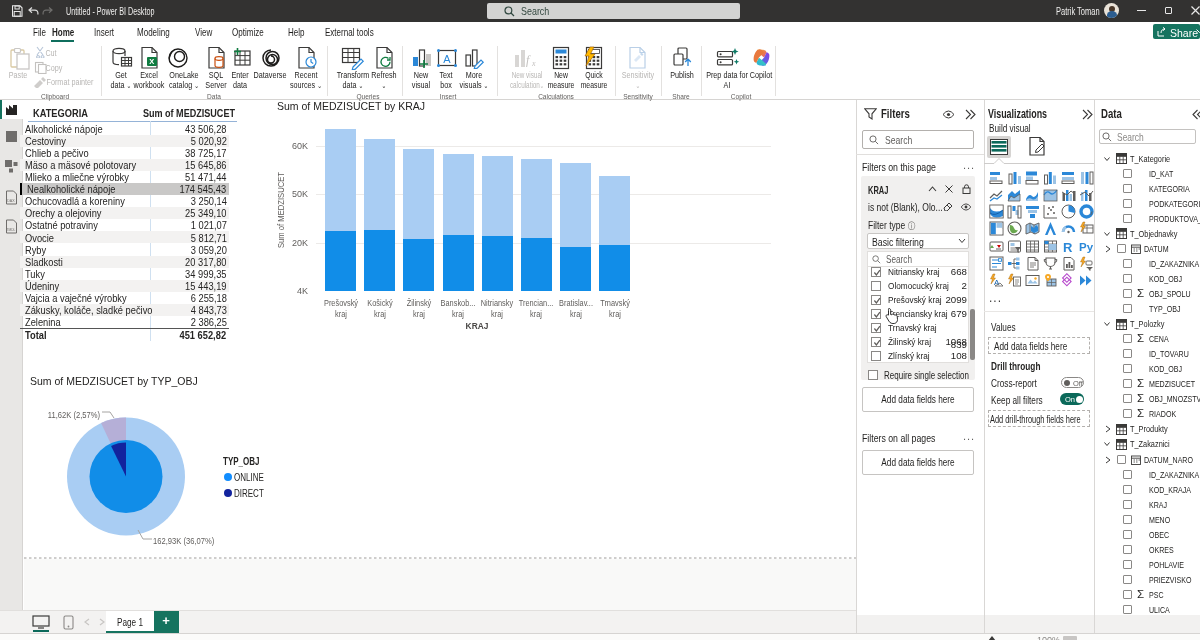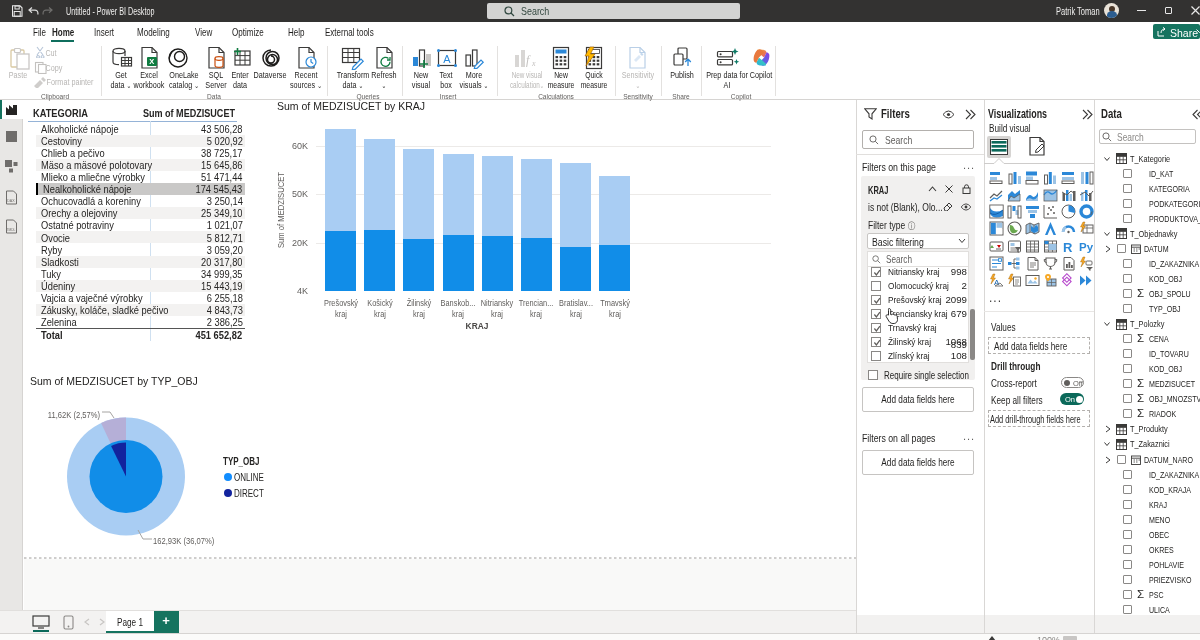--- a/index.html
+++ b/index.html
@@ -307,21 +307,21 @@
 .trow.g{background:#f3f2f1}
 .blbl{position:absolute;width:64px;text-align:center;font-size:9px;color:#605e5c;line-height:11px;transform:translateX(-50%) scaleX(0.82)}
 .ytick{position:absolute;font-size:9px;color:#605e5c;text-align:right;width:24px;transform:translateY(-50%)}
 .gline{position:absolute;height:1px;background:#eceae8}
 </style>
 
 <div class="ab txt" style="left:33px;top:107.5px;font-size:10.3px;color:#252423;font-weight:bold;transform:scaleX(0.9);transform-origin:0 0">KATEGORIA</div>
 <div class="ab txt" style="left:235px;top:107.5px;font-size:10.3px;color:#252423;font-weight:bold;transform-origin:100% 0;transform:translateX(-100%) scaleX(0.88)">Sum of MEDZISUCET</div>
 <div class="ab" style="left:28px;top:120.5px;width:209px;height:1px;background:#95b3d7"></div>
 <div class="ab" style="left:150px;top:120.5px;width:1px;height:220px;background:#cfe0f0"></div>
-<div class="ab" style="left:36px;top:122.5px;width:209px">
+<div class="ab" style="left:20px;top:122.5px;width:209px">
   <div class="trow">
           <span class="c1">Alkoholické nápoje</span>
           <span class="c2">43 506,28</span>
         </div>
   <div class="trow g">
           <span class="c1">Cestoviny</span>
           <span class="c2">5 020,92</span>
         </div>
   <div class="trow">
           <span class="c1">Chlieb a pečivo</span>
@@ -514,21 +514,21 @@
 <div class="ab txt" style="left:886px;top:253.5px;font-size:10px;color:#605e5c;transform:scaleX(0.82);transform-origin:0 0">Search</div>
 <div class="ab" style="left:867px;top:265.5px;width:102px;height:1px;background:#e1dfdd"></div>
 
 <div class="ab" style="left:871px;top:265px;width:96px;font-size:9.7px;color:#252423">
   <div style="position:relative;height:14px">
           <span class="chk on" style="left:0;top:1.5px"></span>
           <svg style="position:absolute;left:2px;top:3.8px" width="8" height="7" viewBox="0 0 9 8">
             <path d="M1.5 4 l2.3 2.8 L7.8 1.2" fill="none" stroke="#605e5c" stroke-width="1.4"></path>
           </svg>
           <span style="position:absolute;left:17px;top:1px;transform:scaleX(0.85);transform-origin:0 0;display:inline-block;white-space:nowrap">Nitriansky kraj</span>
-          <span style="position:absolute;right:0;top:1px">998</span>
+          <span style="position:absolute;right:0;top:1px">668</span>
         </div>
   <div style="position:relative;height:14px">
           <span class="chk" style="left:0;top:1.5px"></span>
           <span style="position:absolute;left:17px;top:1px;transform:scaleX(0.85);transform-origin:0 0;display:inline-block;white-space:nowrap">Olomocucký kraj</span>
           <span style="position:absolute;right:0;top:1px">2</span>
         </div>
   <div style="position:relative;height:14px">
           <span class="chk on" style="left:0;top:1.5px"></span>
           <svg style="position:absolute;left:2px;top:3.8px" width="8" height="7" viewBox="0 0 9 8">
             <path d="M1.5 4 l2.3 2.8 L7.8 1.2" fill="none" stroke="#605e5c" stroke-width="1.4"></path>

